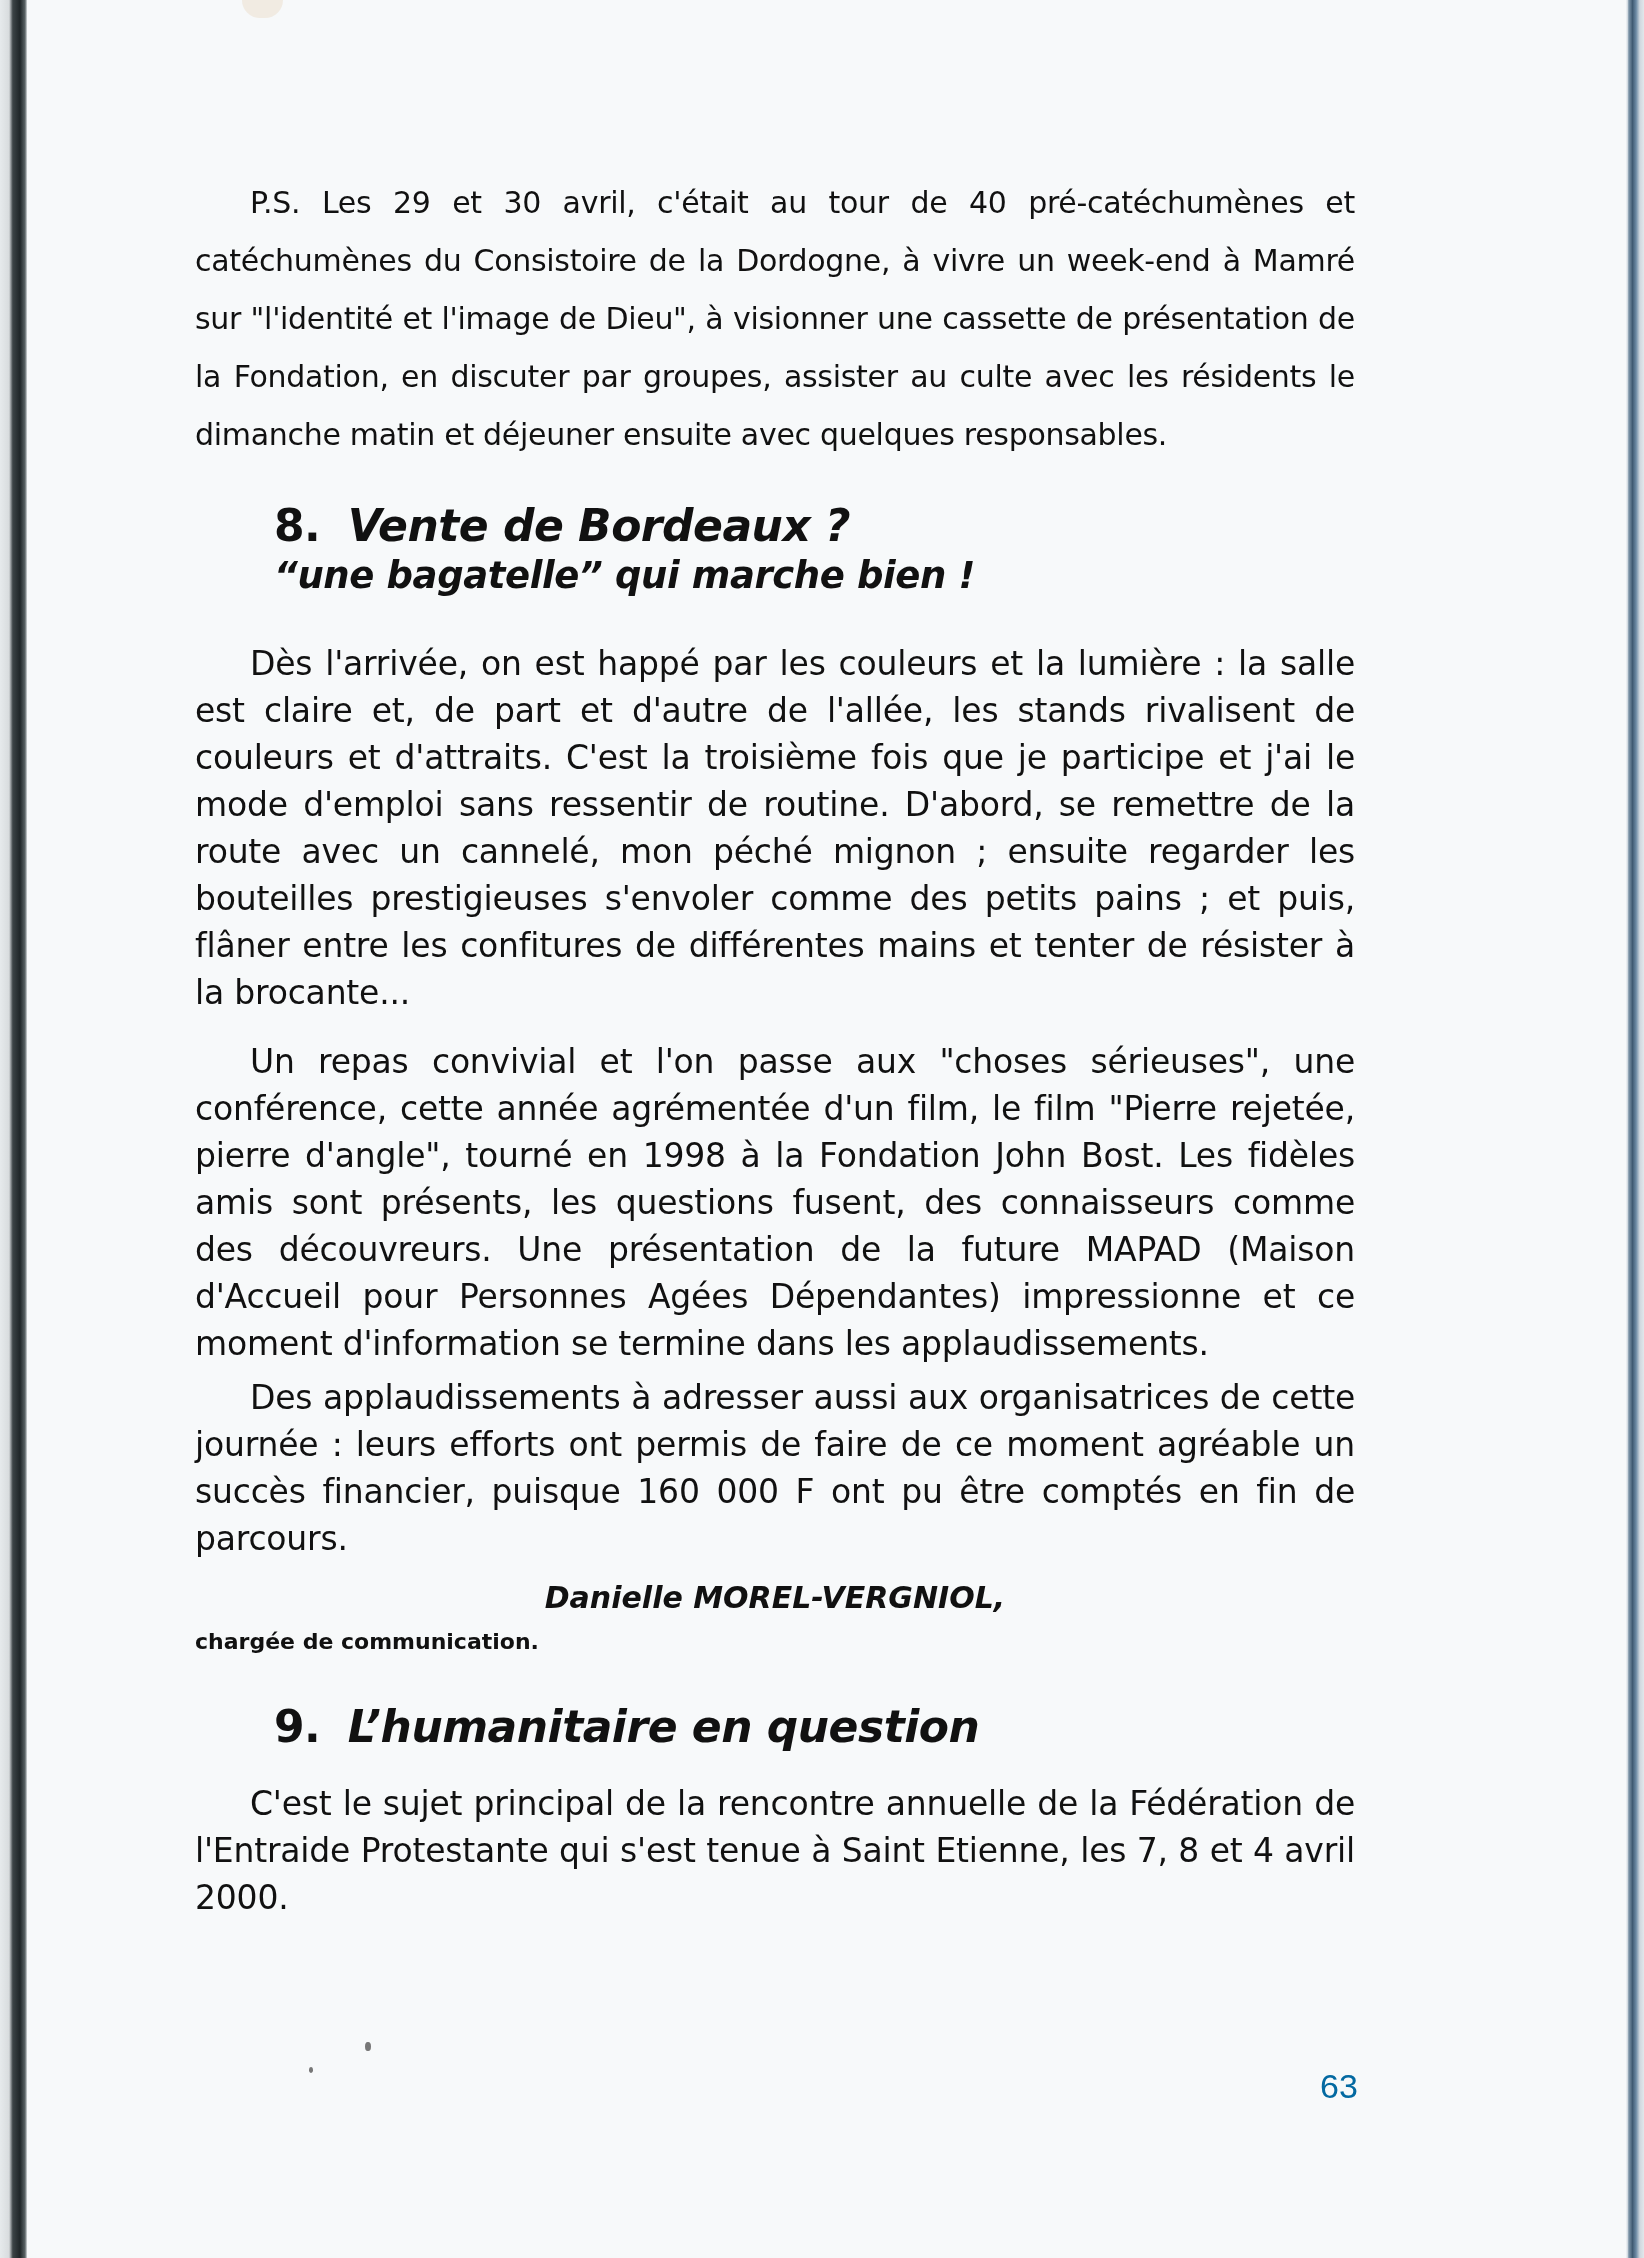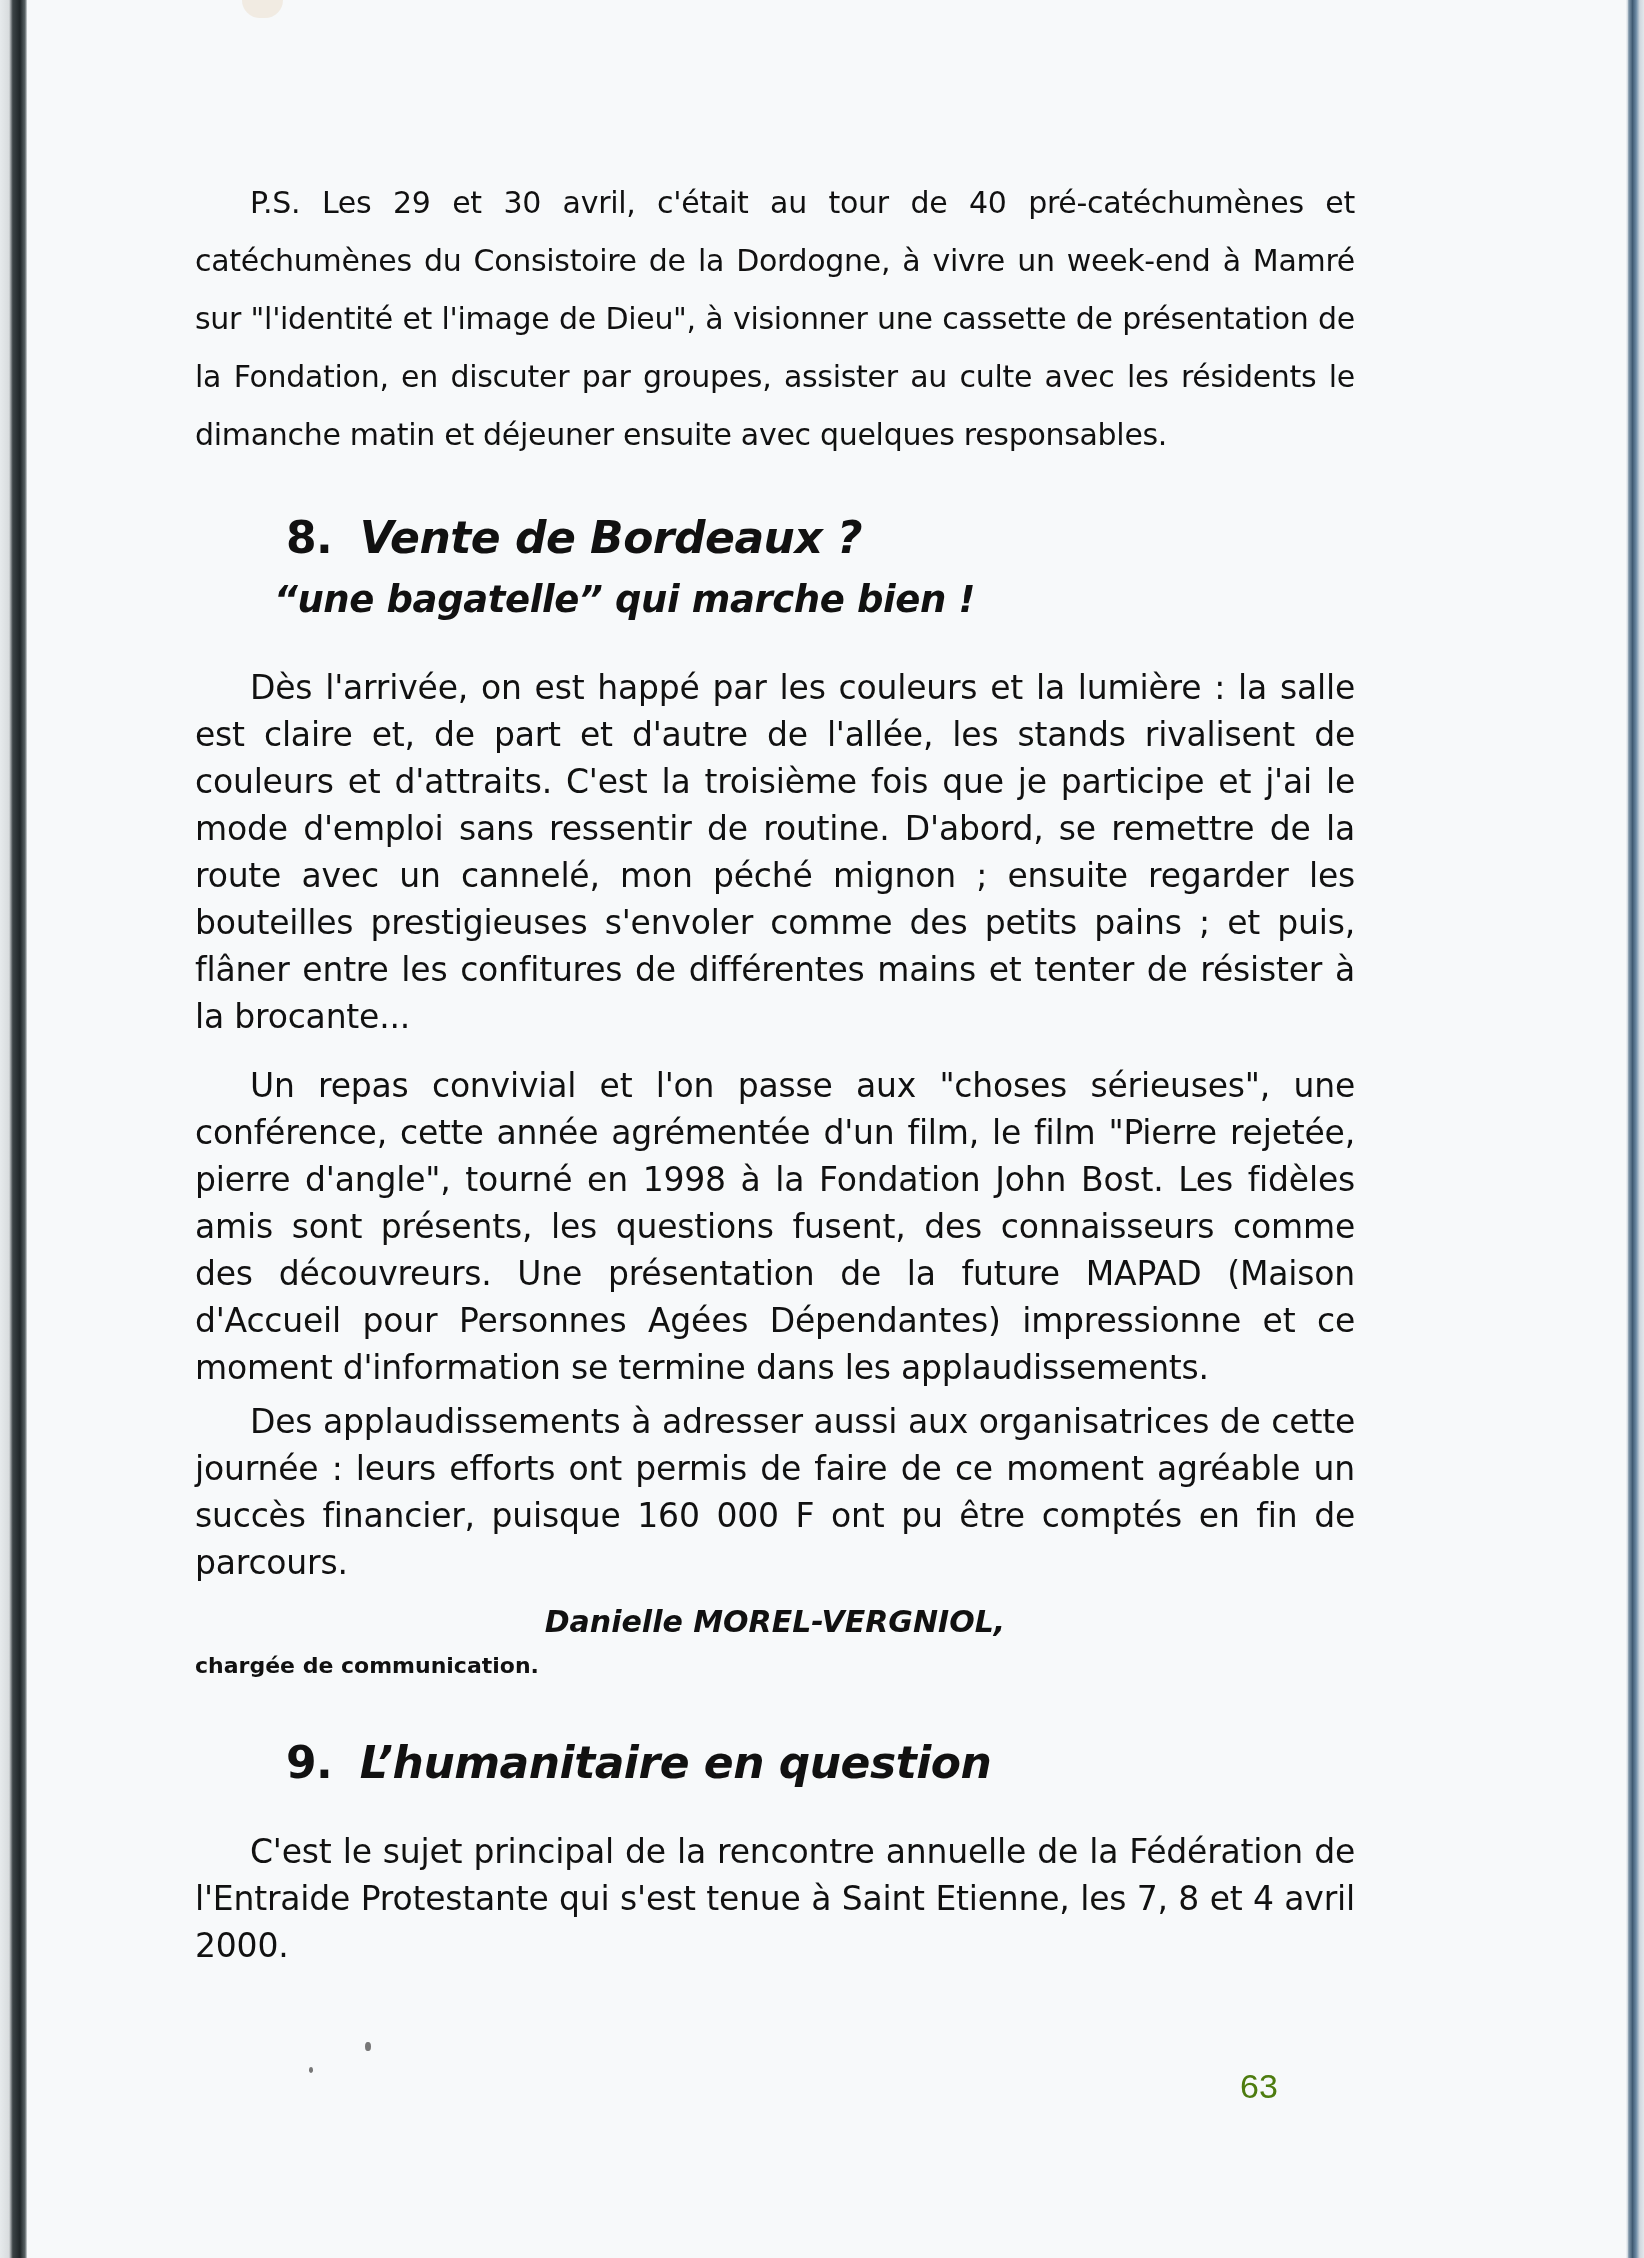--- a/index.html
+++ b/index.html
@@ -55,21 +55,21 @@
     text-indent: 55px;
     letter-spacing: -0.2px;
   }
   p.ps {
     font-size: 30px;
     line-height: 58px;
     letter-spacing: -0.3px;
   }
   .gap { height: 22px; }
   h2.section {
-    margin: 12px;
+    margin: 0;
     font-family: "DejaVu Sans", sans-serif;
     font-weight: bold;
     font-size: 44px;
     line-height: 53px;
     padding-left: 79px;
     letter-spacing: -0.5px;
   }
   h2.section .num { font-style: normal; }
   h2.section .title { font-style: italic; margin-left: 27.4px; }
   .subtitle {
@@ -87,25 +87,25 @@
     font-size: 30px;
     line-height: 46px;
   }
   .role {
     font-weight: bold;
     font-size: 22px;
     line-height: 42px;
   }
   .page-number {
     position: absolute;
-    left: 1240px;
+    left: 1320px;
     top: 2067px;
     font-family: "Liberation Sans", sans-serif;
     font-size: 34px;
-    color: #4d7c0f;
+    color: #0369a1;
   }
   .speck {
     position: absolute;
     background: #777;
     border-radius: 50%;
   }
 </style>
 </head>
 <body>
 

